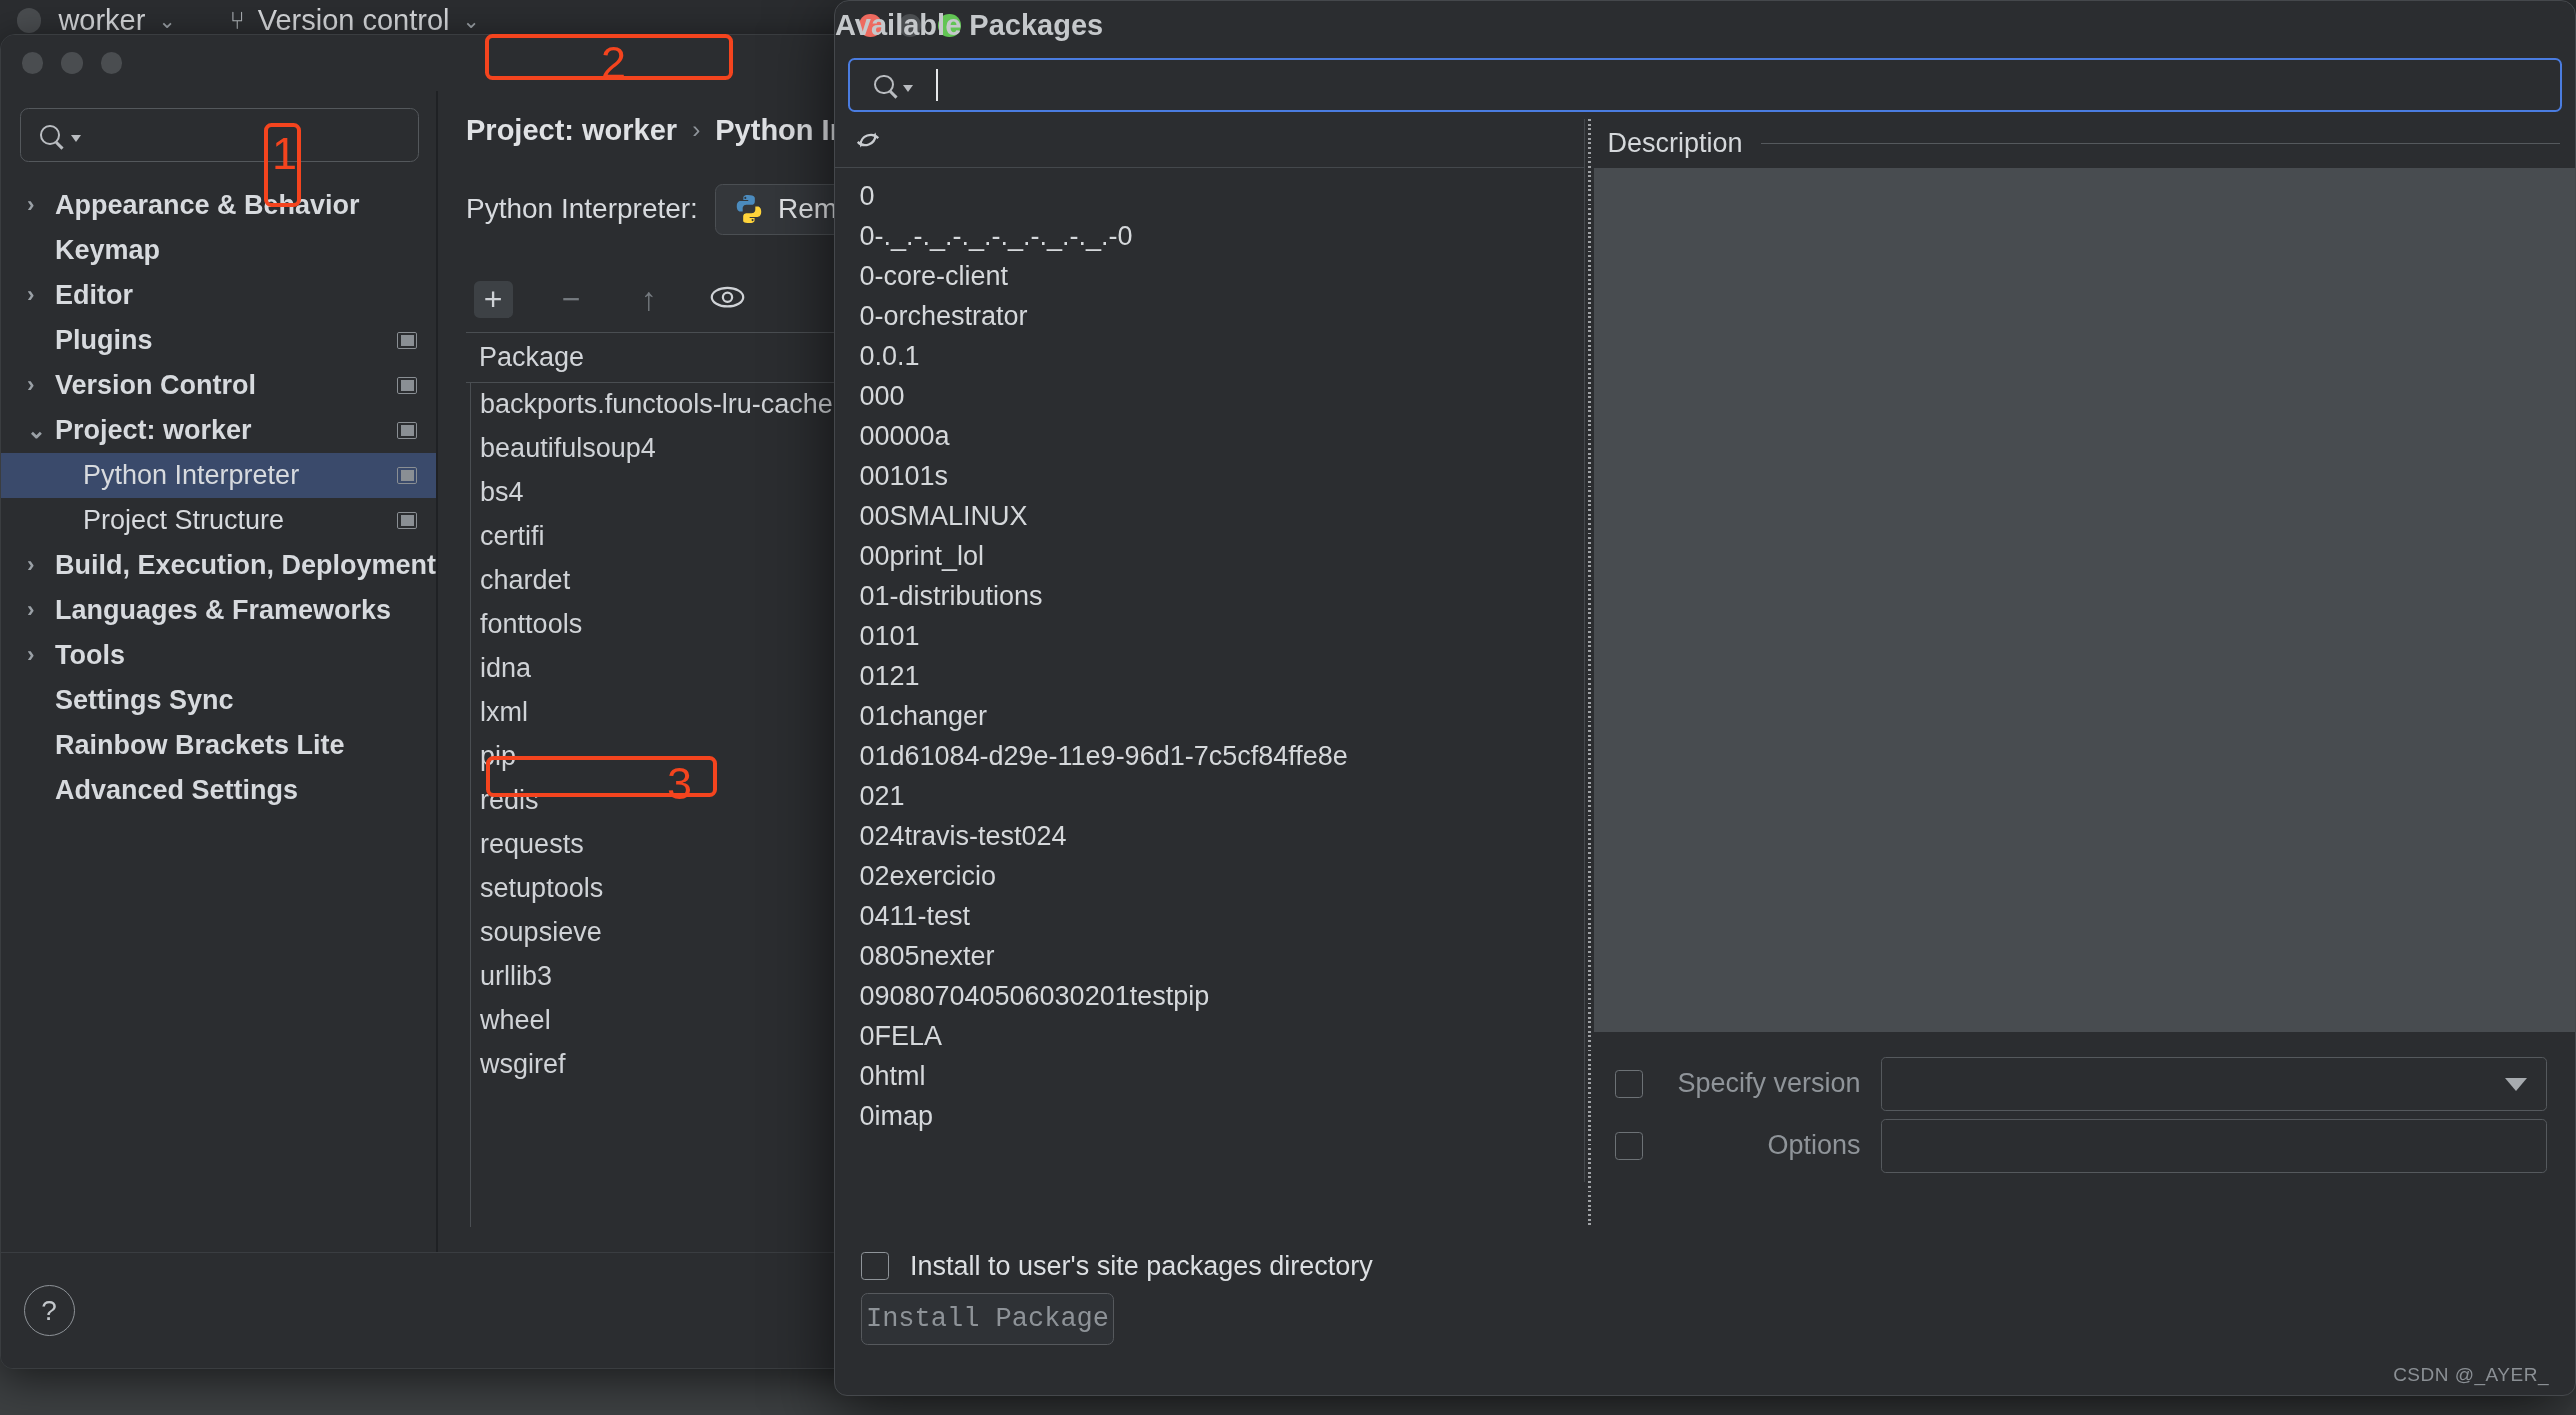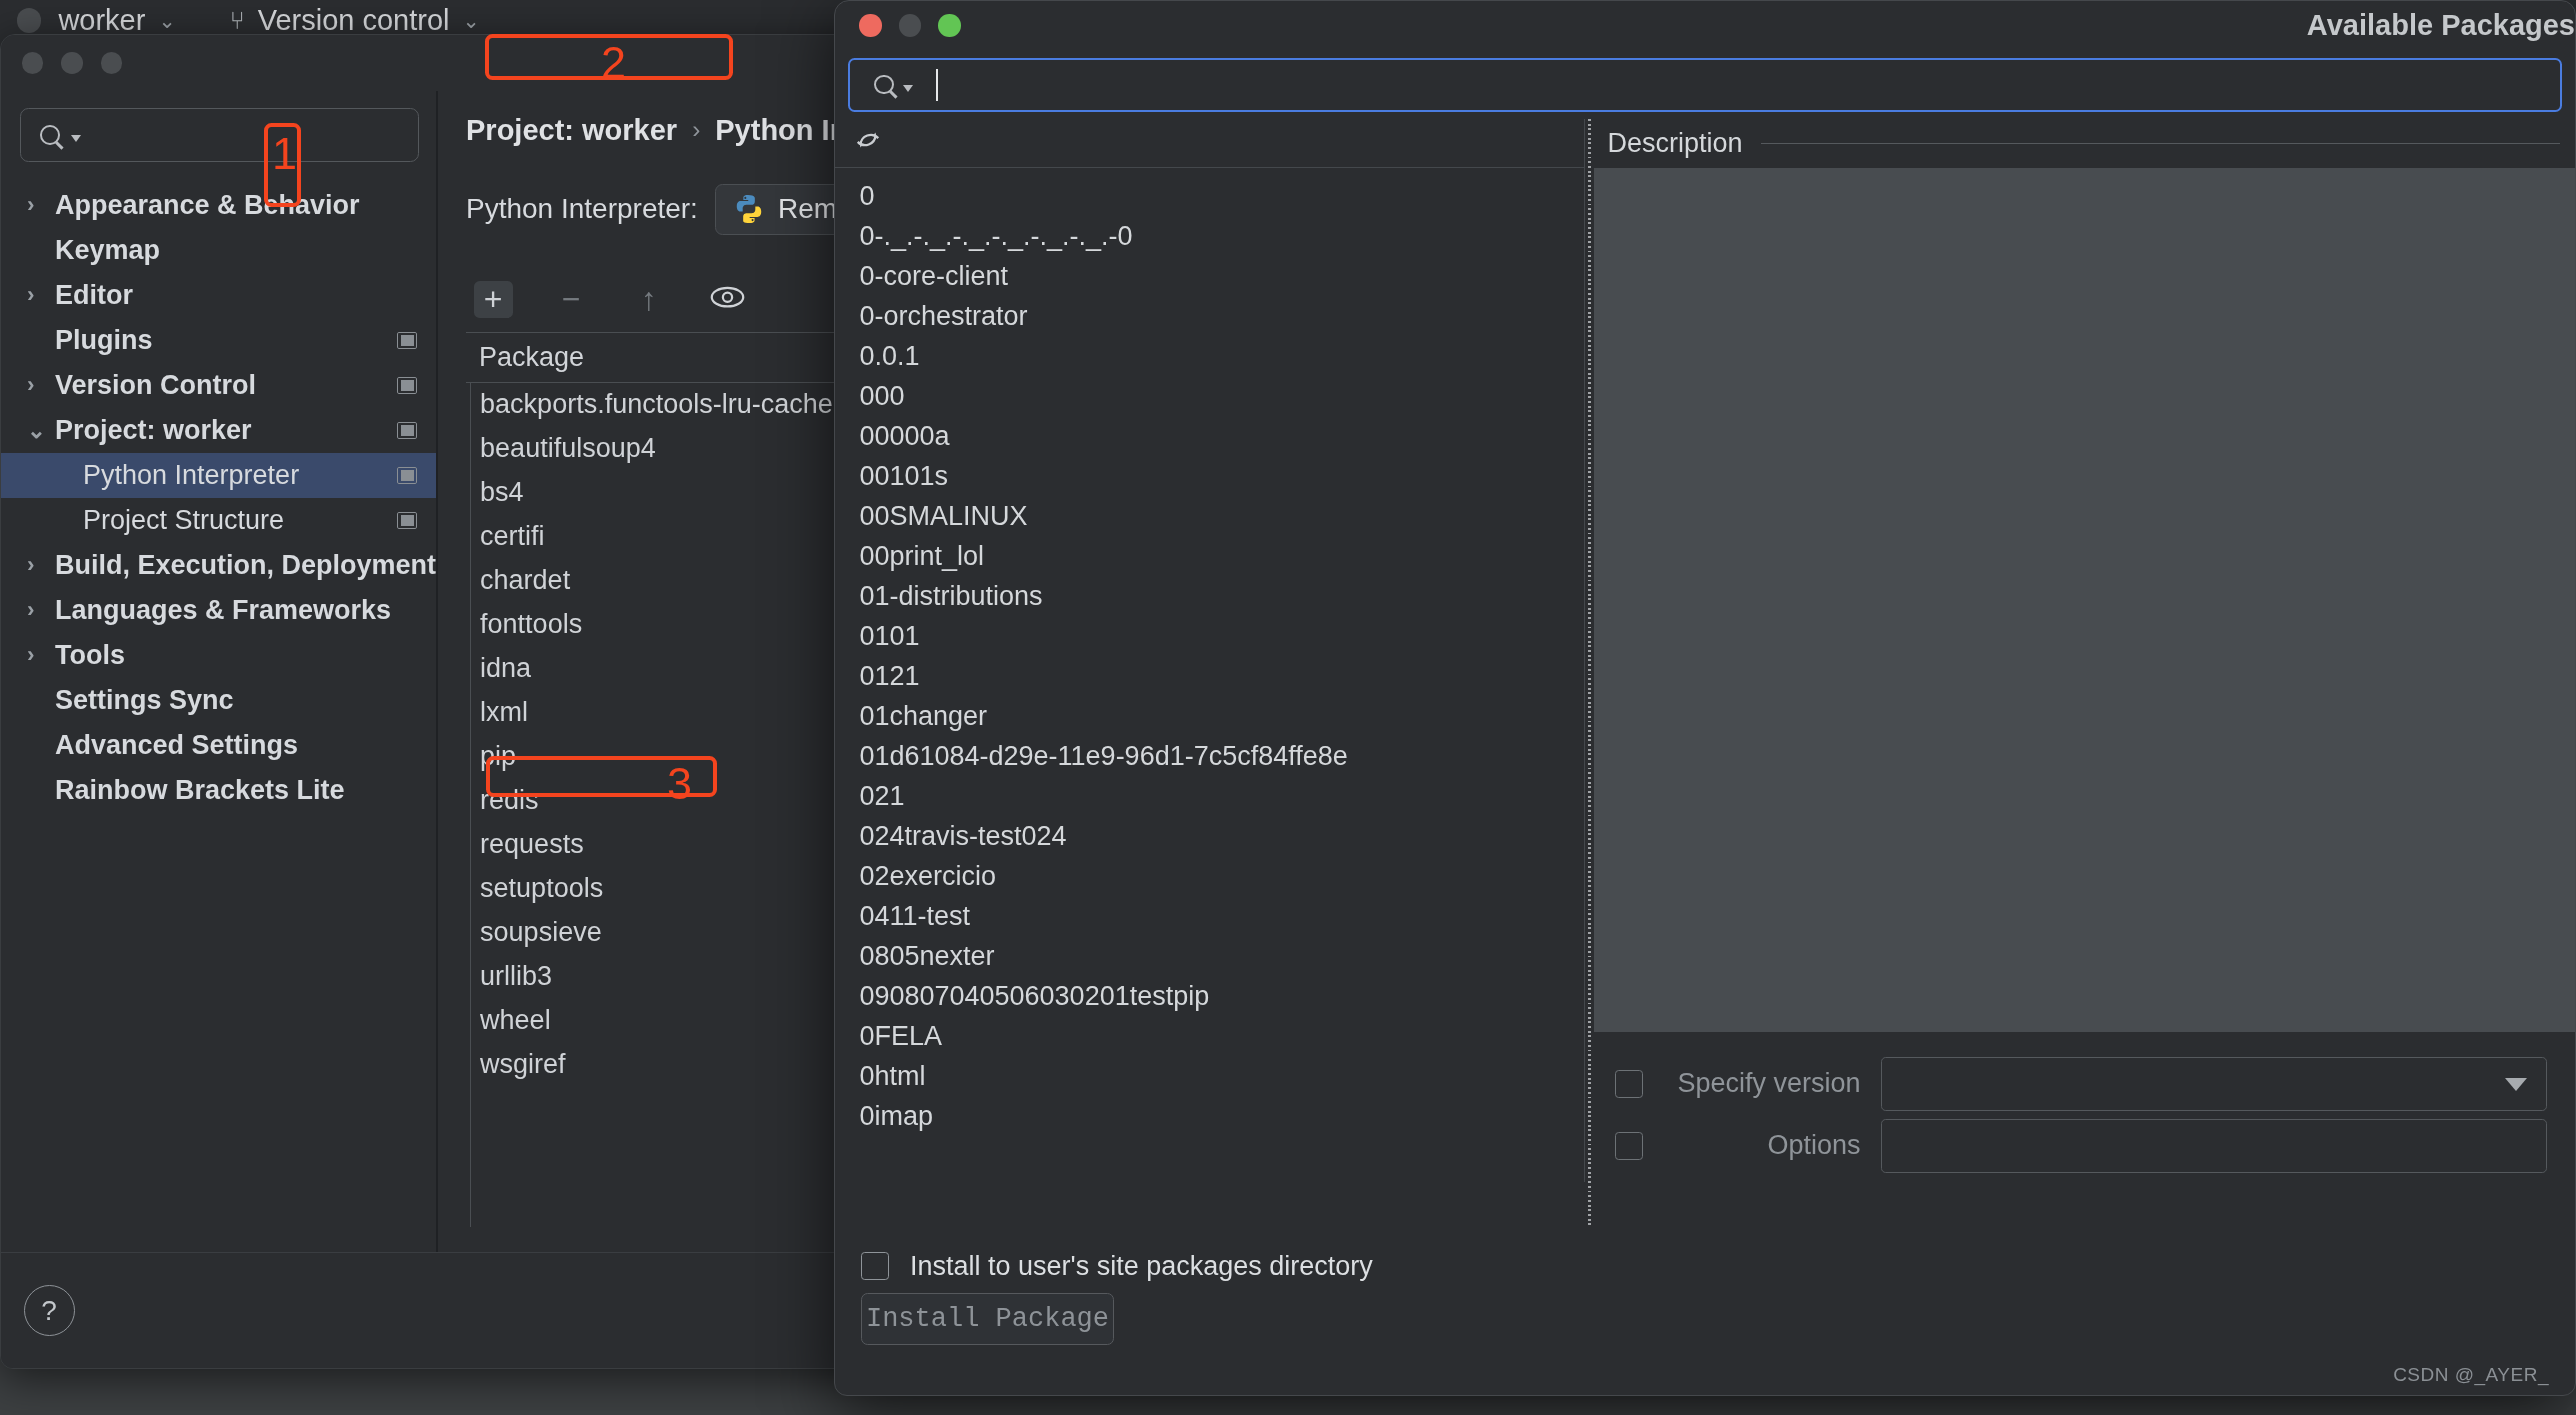--- a/index.html
+++ b/index.html
@@ -124,21 +124,21 @@
     position:absolute; left:834px; top:0px; width:1742px; height:1396px;
     background:#2b2d30; border:0.9px solid #45484c; border-radius:15px 15px 13px 13px;
     box-shadow: 0 17px 66px rgba(0,0,0,.62); overflow:hidden;
   }
   .ap-title {
     position:relative; height:49px; display:flex; align-items:center;
   }
   .ap-tl { display:flex; gap:17px; padding-left:24.4px; }
   .ap-tl span { width:22.5px; height:22.5px; border-radius:50%; display:block; }
   .ap-title-text {
-    position:absolute; left:0; right:0; text-align:right;
+    position:absolute; left:0; right:0; text-align:left;
     font-size:29px; font-weight:700; color:#c5c8cb;
   }
 
   .ap-searchwrap { position:relative; height:69px; padding:0 13px; }
   .ap-search {
     position:absolute; left:13px; right:13px; top:7.5px; height:54px;
     background:#2b2d30; border:2.8px solid #4a7ce0; border-radius:6.6px;
     display:flex; align-items:center; padding-left:24.4px; gap:7.5px;
   }
   .caret-txt { width:1.9px; height:32px; background:#e6e8ea; margin-left:15px; }
@@ -291,25 +291,25 @@
             <div class="sb-item bold">
               <span class="sb-arrow">›</span>
               <span class="sb-label">Tools</span>
             </div>
             <div class="sb-item bold">
               <span class="sb-arrow"></span>
               <span class="sb-label">Settings Sync</span>
             </div>
             <div class="sb-item bold">
               <span class="sb-arrow"></span>
+              <span class="sb-label">Rainbow Brackets Lite</span>
+            </div>
+            <div class="sb-item bold">
+              <span class="sb-arrow"></span>
               <span class="sb-label">Advanced Settings</span>
-            </div>
-            <div class="sb-item bold">
-              <span class="sb-arrow"></span>
-              <span class="sb-label">Rainbow Brackets Lite</span>
             </div>
           </div>
         <div class="sb-div"></div>
       </div>
 
       <div class="mainpane">
         <div class="breadcrumb">
           <span>Project: worker</span>
           <span class="bc-sep">›</span>
           <span>Python Interpreter</span>

